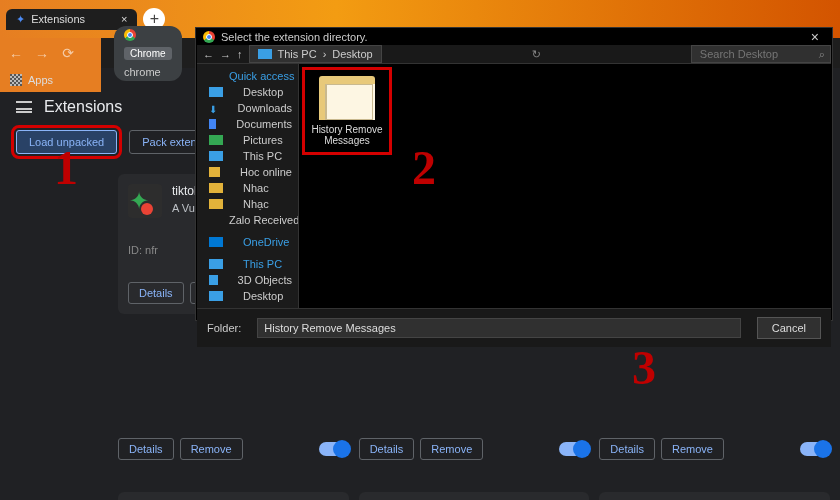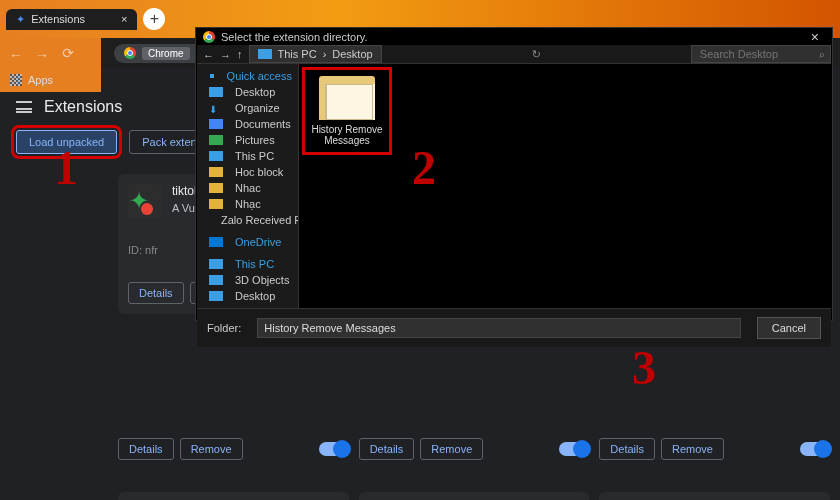--- a/index.html
+++ b/index.html
@@ -11,21 +11,21 @@
       background: linear-gradient(90deg, #e67e22 0%, #f39c12 40%, #d35400 100%);
       display: flex; align-items: center;
       padding: 0 6px;
       gap: 6px;
     }
     .tab { background: #1e1e1e; color: #ddd; font-size: 11px; padding: 4px 10px; border-radius: 6px 6px 0 0; display: flex; align-items: center; gap: 6px; }
     .tab .puzzle { color: #4c8bf5; font-size: 11px; }
     .newtab { width: 22px; height: 22px; background: #fff; border-radius: 50%; display:flex; align-items:center; justify-content:center; font-size: 16px; color:#444; }
     .url-row { height: 30px; background: linear-gradient(90deg, #e67e22 0%, #e67e22 12%, #1e1e1e 12%); display:flex; align-items:center; padding: 0 6px; gap:6px; }
     .nav-arrow { color:#fff; font-size: 14px; width: 20px; text-align:center; opacity:.6; }
-    .url-pill { background:#3c4043; color:#ccc; font-size:11px; padding: 3px 10px; border-radius:12px; display:flex; gap:6px; }
+    .url-pill { background:#3c4043; color:#ccc; font-size:11px; padding: 3px 10px; border-radius:12px; display:flex; gap:6px;flex-direction:column; }
     .url-pill .chrome-lbl { background:#5f6368; padding:1px 6px; border-radius: 3px; color:#fff; font-size:10px; }
     .bkm-row { height: 24px; background: linear-gradient(90deg, #e67e22 0%, #e67e22 12%, #202124 12%); display:flex; align-items:center; padding:0 10px; gap:6px; color:#ddd; font-size:11px;}
     .appsicon { width:12px; height:12px; background: repeating-conic-gradient(#bbb 0 90deg, #555 90deg 180deg); background-size:4px 4px;}
 
     
     .ext-page { position:absolute; top:92px; left:0; right:0; bottom:0; background:#202124; color:#e8eaed; }
     .ext-header { display:flex; align-items:center; gap:12px; padding:0 16px; height:30px; font-size:16px; }
     .burger { display:inline-block; width:16px; height:12px; border-top:2px solid #ccc; border-bottom:2px solid #ccc; position:relative;}
     .burger::after{ content:""; position:absolute; top:5px; left:0; right:0; height:2px; background:#ccc;}
     .ext-btn-row { display:flex; gap:12px; padding: 8px 16px 12px; }
@@ -60,21 +60,21 @@
     .dlg-title { background:#000; height:24px; display:flex; align-items:center; padding:0 6px; font-size:11px; gap:6px;}
     .dlg-title .closex { margin-left:auto; font-size:14px; padding:0 6px;}
     .dlg-nav { height:30px; background:#191919; display:flex; align-items:center; gap:6px; padding:0 6px; font-size:11px; border-bottom:1px solid #333;}
     .crumb { background:#303030; padding:2px 8px; border:1px solid #444; display:flex; gap:6px; align-items:center;}
     .searchbox { margin-left:auto; background:#303030; border:1px solid #444; padding:2px 8px; width:140px; color:#888; font-size:11px;}
     .dlg-tools { height:22px; background:#252525; display:flex; align-items:center; padding:0 8px; font-size:11px; gap:8px; border-bottom:1px solid #333;}
     .dlg-tools .right { margin-left:auto; display:flex; gap:8px; }
 
     .dlg-body { flex:1; display:flex; position:relative; }
     .tree { width:102px; background:#1b1b1b; border-right:1px solid #333; padding:4px 0; font-size:11px; overflow:hidden;}
-    .tree-item { display:flex; align-items:center; gap:12px; padding:2px 6px 2px 12px; white-space:nowrap; }
+    .tree-item { display:flex; align-items:center; gap:20px; padding:2px 6px 2px 12px; white-space:nowrap; }
     .tree-item.bold { color:#3a9fe5; }
     .fa { width:14px; height:10px; display:inline-block; }
     .fa.star { background: radial-gradient(circle, #3a9fe5 40%, transparent 40%);}
     .fa.desktop{ background:#3a9fe5;}
     .fa.dl::before{content:"⬇"; color:#3a9fe5; font-size:10px;}
     .fa.doc{ background:#4285f4;}
     .fa.pic{ background:#34a853;}
     .fa.pc{ background:#3a9fe5;}
     .fa.fld{ background:#e2b23a;}
     .fa.cld{ background:#0078d4;}
@@ -225,37 +225,37 @@
       <div class="tree-item bold">
           <span class="fa star"></span>
           <span>Quick access</span>
         </div>
       <div class="tree-item">
           <span class="fa desktop"></span>
           <span>Desktop</span>
         </div>
       <div class="tree-item">
           <span class="fa dl"></span>
-          <span>Organize</span>
+          <span>Downloads</span>
         </div>
       <div class="tree-item">
           <span class="fa doc"></span>
           <span>Documents</span>
         </div>
       <div class="tree-item">
           <span class="fa pic"></span>
           <span>Pictures</span>
         </div>
       <div class="tree-item">
           <span class="fa pc"></span>
           <span>This PC</span>
         </div>
       <div class="tree-item">
           <span class="fa fld"></span>
-          <span>Hoc block</span>
+          <span>Hoc online</span>
         </div>
       <div class="tree-item">
           <span class="fa fld"></span>
           <span>Nhac</span>
         </div>
       <div class="tree-item">
           <span class="fa fld"></span>
           <span>Nhạc</span>
         </div>
       <div class="tree-item">

